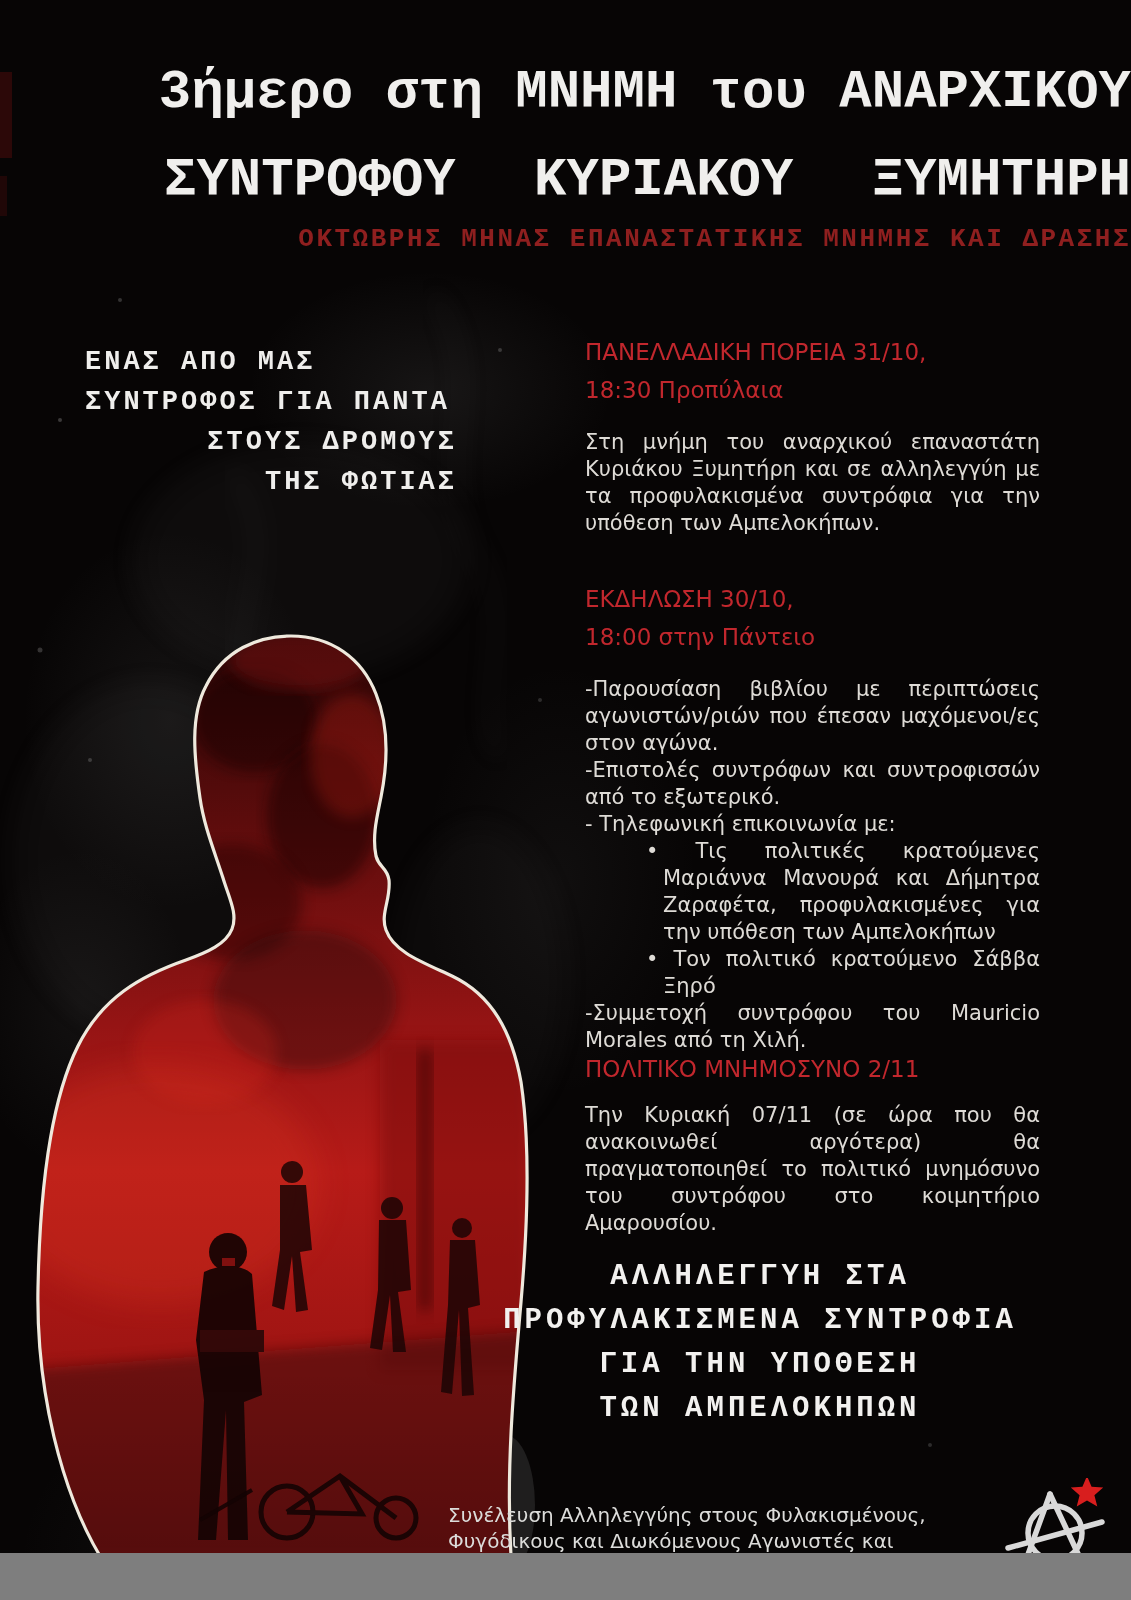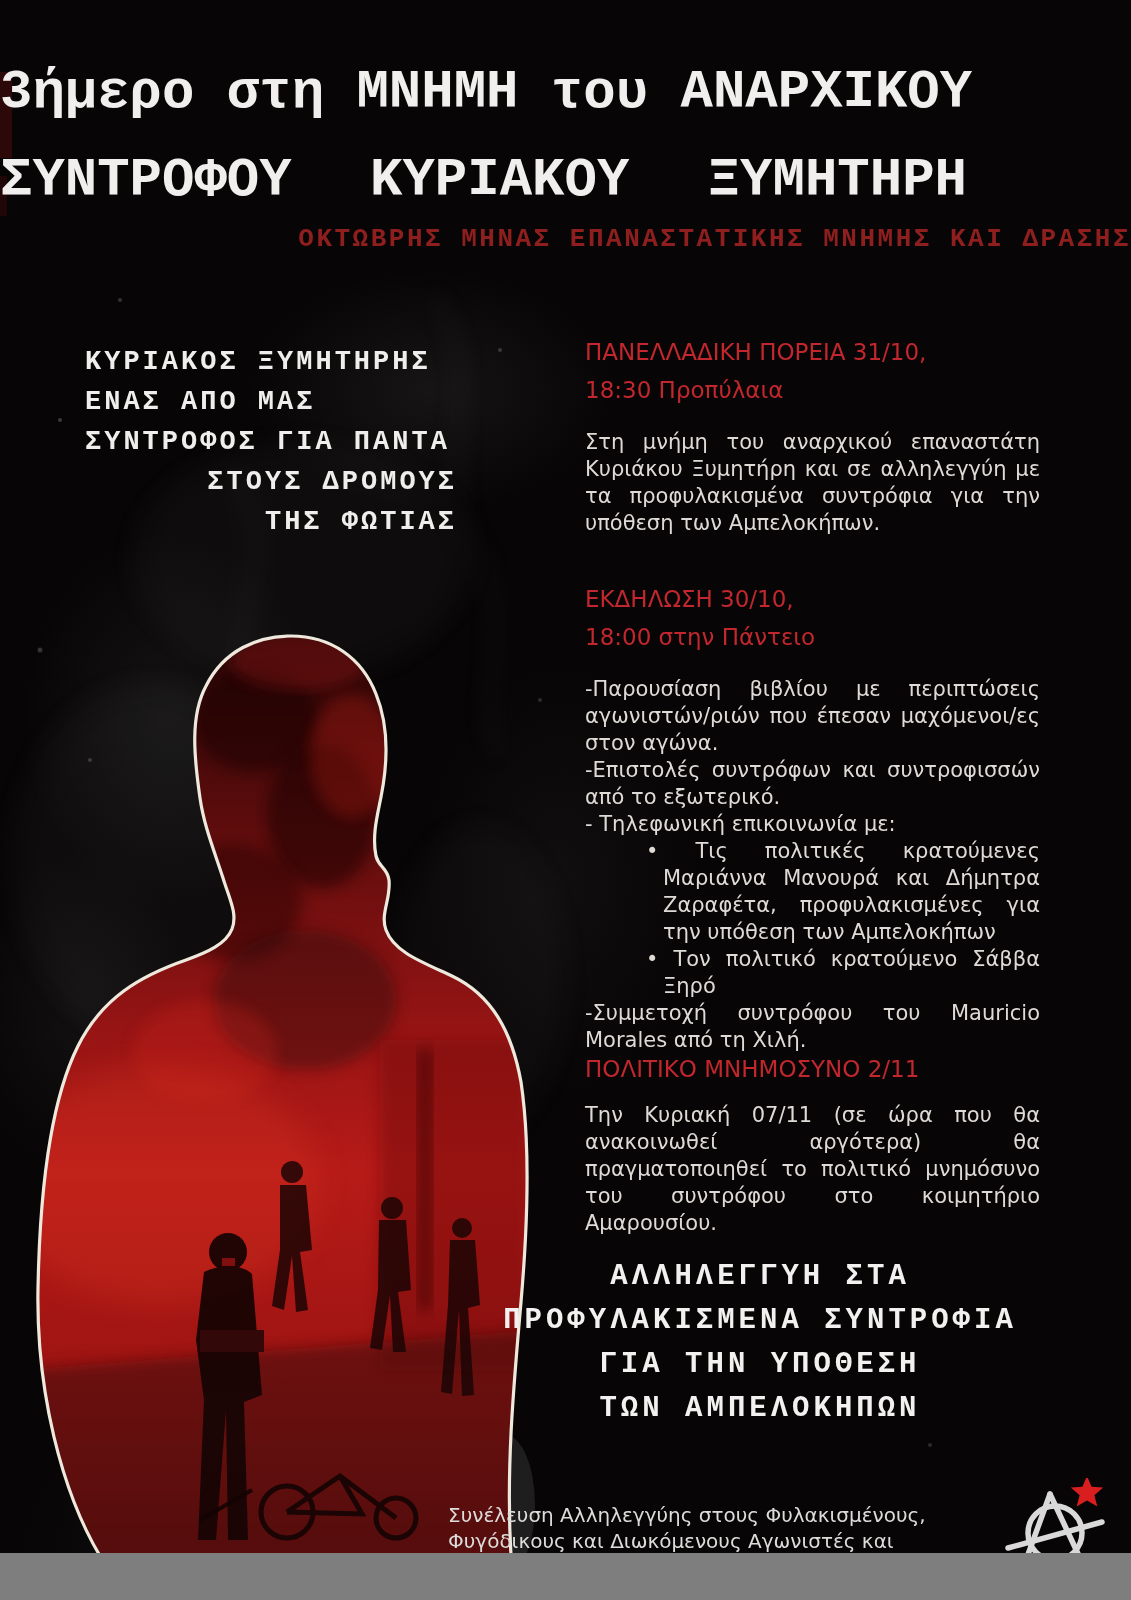--- a/index.html
+++ b/index.html
@@ -11,21 +11,21 @@
       radial-gradient(160px 230px at 80px 1010px, rgba(150,150,150,0.08), transparent 70%),
       radial-gradient(190px 300px at 560px 880px, rgba(140,140,140,0.07), transparent 72%),
       radial-gradient(320px 240px at 260px 1560px, rgba(120,120,120,0.10), transparent 75%),
       #070505;
     font-family:"DejaVu Sans", sans-serif;
   }
   .mono{font-family:"Liberation Mono","DejaVu Sans Mono",monospace;font-weight:bold;}
   .bg-art{position:absolute;left:0;top:0;z-index:1;}
   .txt{position:absolute;z-index:3;}
 
-  .title{left:0;right:0;top:54px;text-align:left;color:#f0efed;}
+  .title{left:0;right:0;top:54px;text-align:right;color:#f0efed;}
   .title .t1{font-size:54px;line-height:78px;letter-spacing:0px;}
   .title .t2{font-size:54px;line-height:78px;margin-top:10px;word-spacing:46px;}
 
   .subtitle{left:0;right:0;top:224px;text-align:right;color:#8f1f1f;
     font-size:26px;letter-spacing:2.5px;}
 
   .leftblock{left:85px;top:342px;width:372px;color:#efeeec;
     font-size:27px;line-height:40px;letter-spacing:3px;}
   .leftblock .r{text-align:right;}
 
@@ -169,21 +169,20 @@
   </svg>
 
   <div class="txt title mono">
     <div class="t1">3ήμερο στη ΜΝΗΜΗ του ΑΝΑΡΧΙΚΟΥ</div>
     <div class="t2">ΣΥΝΤΡΟΦΟΥ ΚΥΡΙΑΚΟΥ ΞΥΜΗΤΗΡΗ</div>
   </div>
 
   <div class="txt subtitle mono">ΟΚΤΩΒΡΗΣ ΜΗΝΑΣ ΕΠΑΝΑΣΤΑΤΙΚΗΣ ΜΝΗΜΗΣ ΚΑΙ ΔΡΑΣΗΣ</div>
 
   <div class="txt leftblock mono">
-    <div>ΚΥΡΙΑΚΟΣ ΞΥΜΗΤΗΡΗΣ</div>
     <div>ΕΝΑΣ ΑΠΟ ΜΑΣ</div>
     <div>ΣΥΝΤΡΟΦΟΣ ΓΙΑ ΠΑΝΤΑ</div>
     <div class="r">ΣΤΟΥΣ ΔΡΟΜΟΥΣ</div>
     <div class="r">ΤΗΣ ΦΩΤΙΑΣ</div>
   </div>
 
   <div class="txt col sec1">
     <div class="sec-h">
       <span>ΠΑΝΕΛΛΑΔΙΚΗ ΠΟΡΕΙΑ 31/10,</span><br>
       <span>18:30 Προπύλαια</span>

